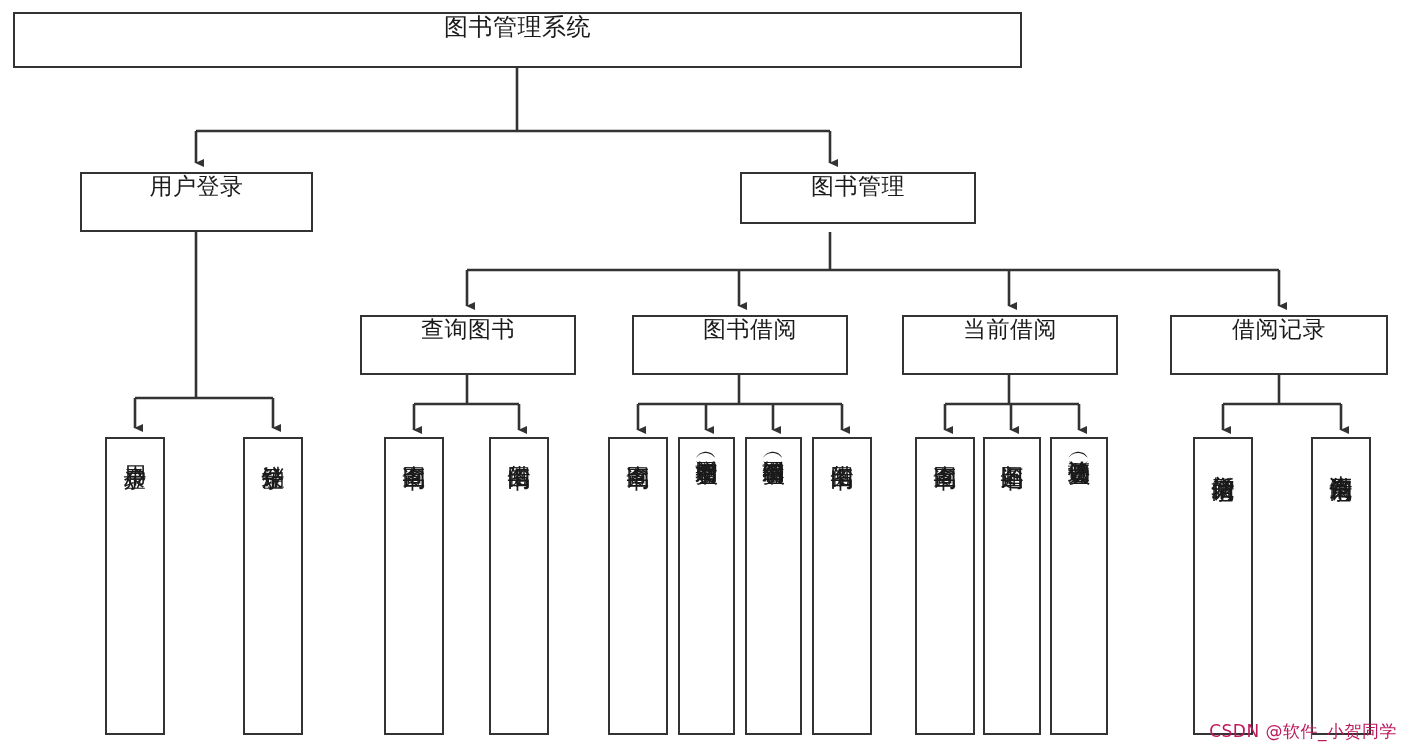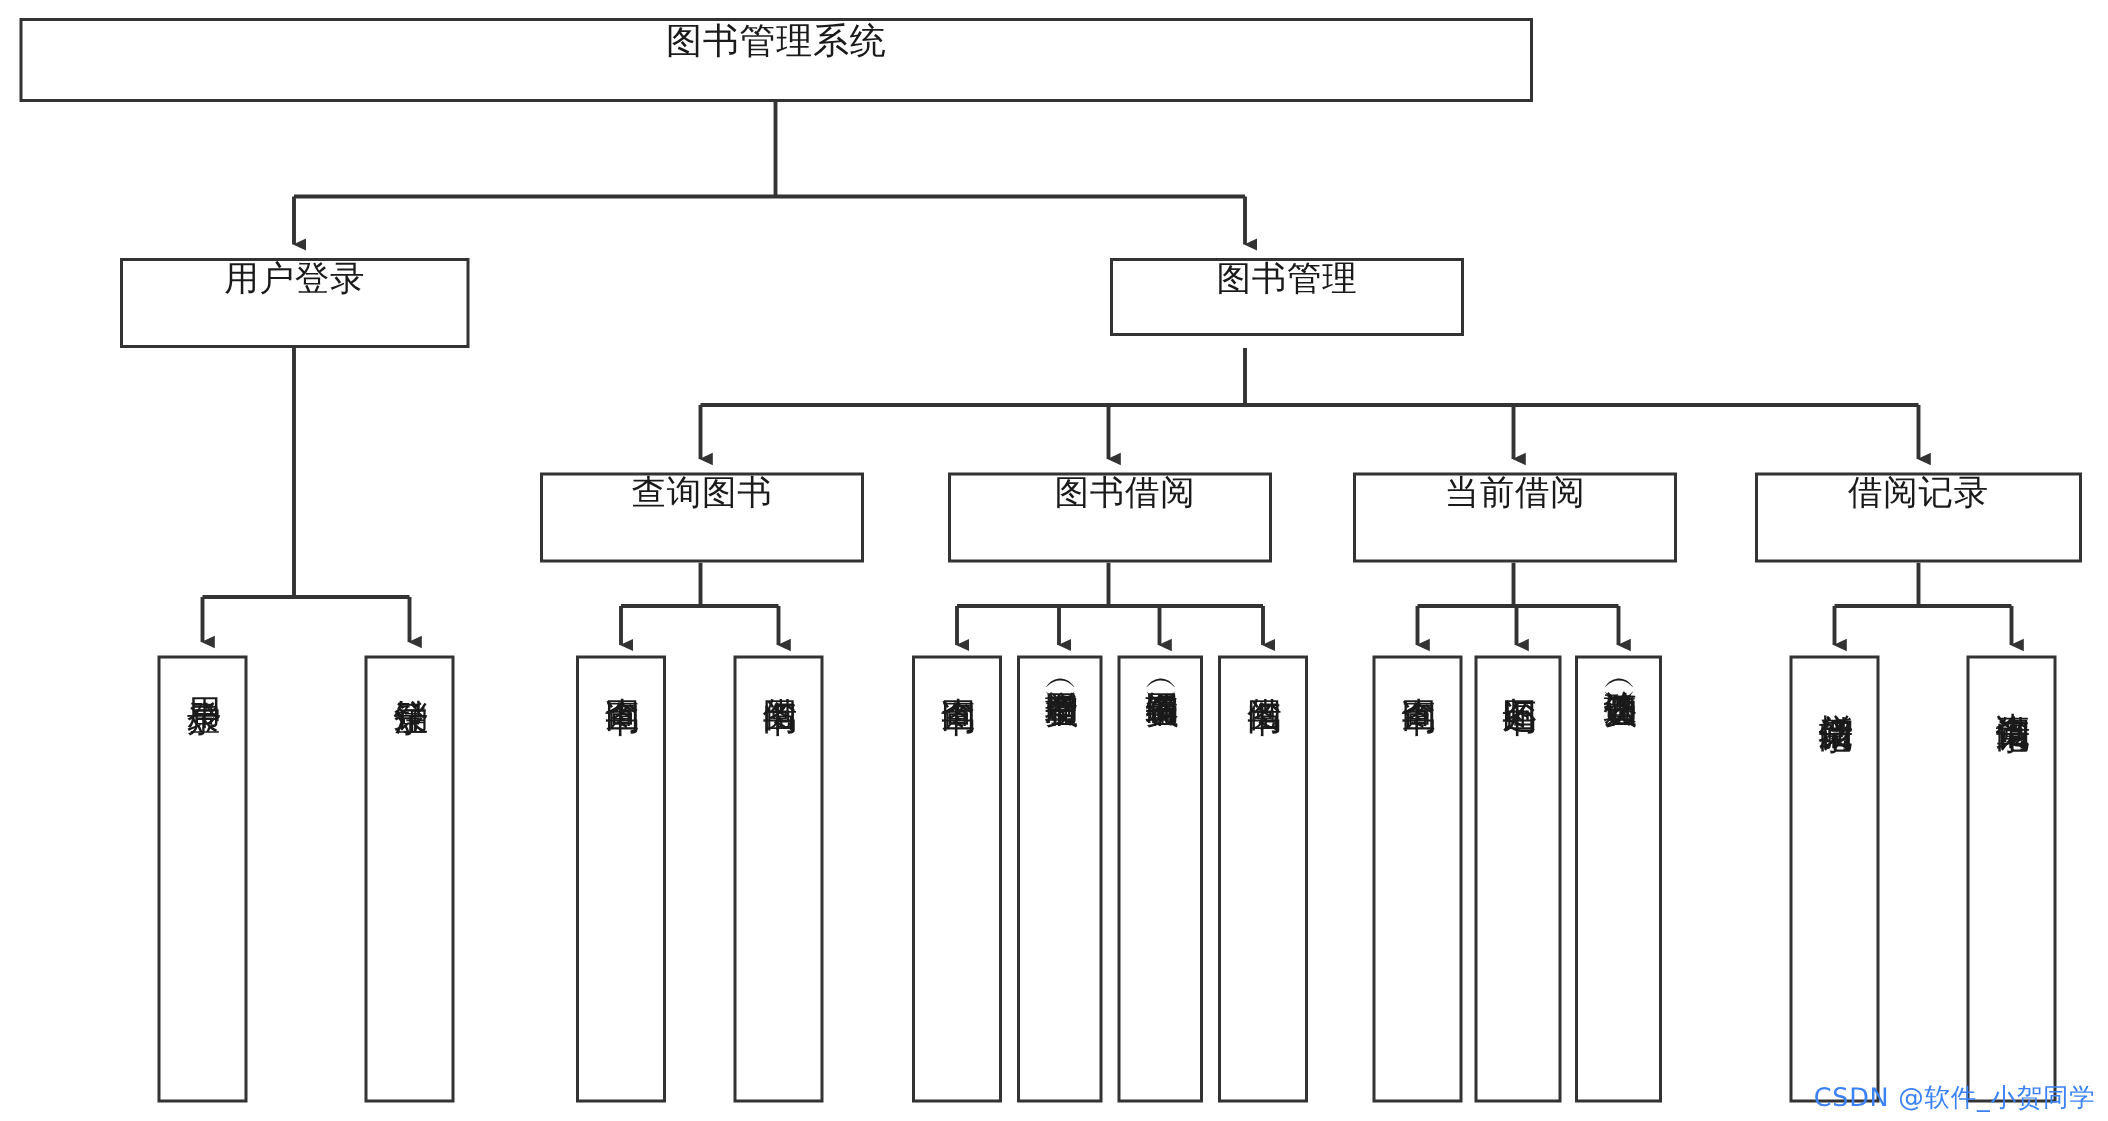--- a/index.html
+++ b/index.html
@@ -61,21 +61,21 @@
   .vtext.compact {
     font-size: 22px;
     line-height: 1.1;
     letter-spacing: 0.5px;
   }
   #watermark {
     position: absolute;
     right: 8px;
     bottom: 4px;
     font-size: 17px;
-    color: #3b82f6;
+    color: #be185d;
     letter-spacing: 0.5px;
     white-space: nowrap;
     font-family: "DejaVu Sans", "Liberation Sans", sans-serif;
   }
 </style>
 </head>
 <body>
 
 <div id="diagram-root">
 

